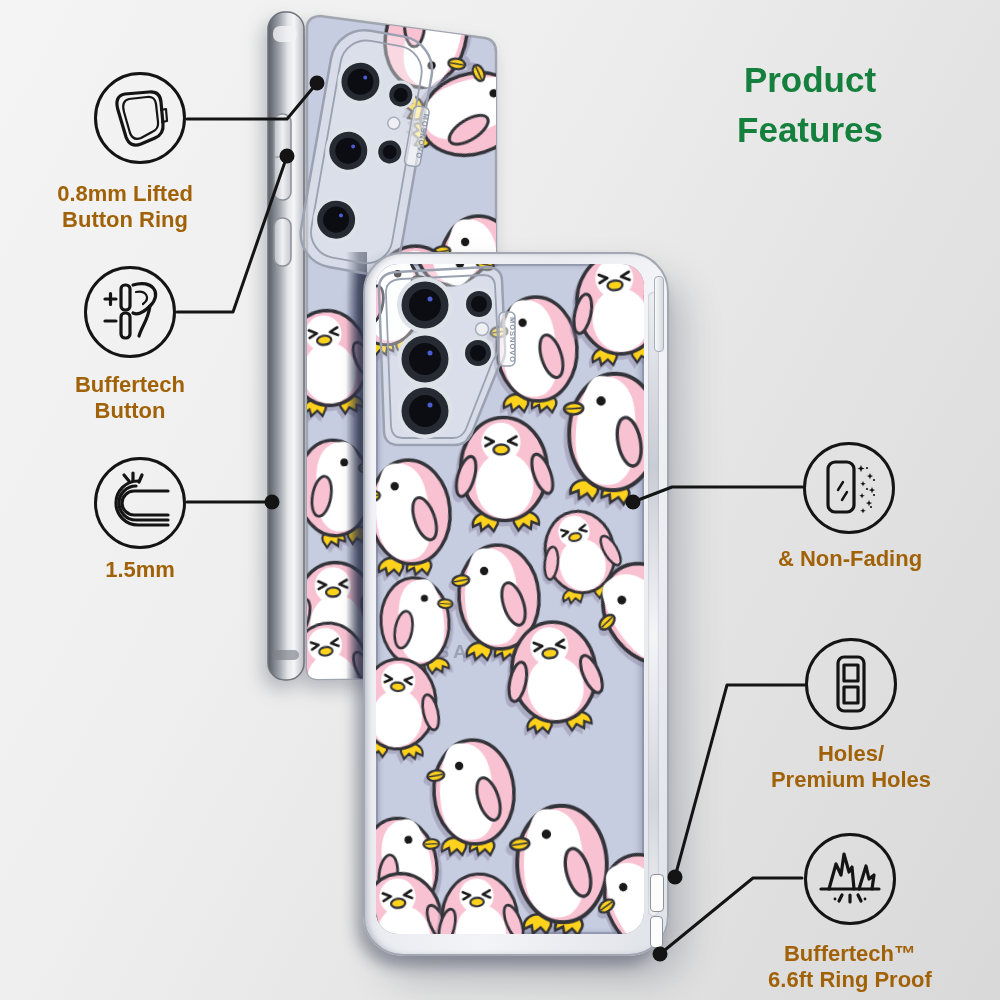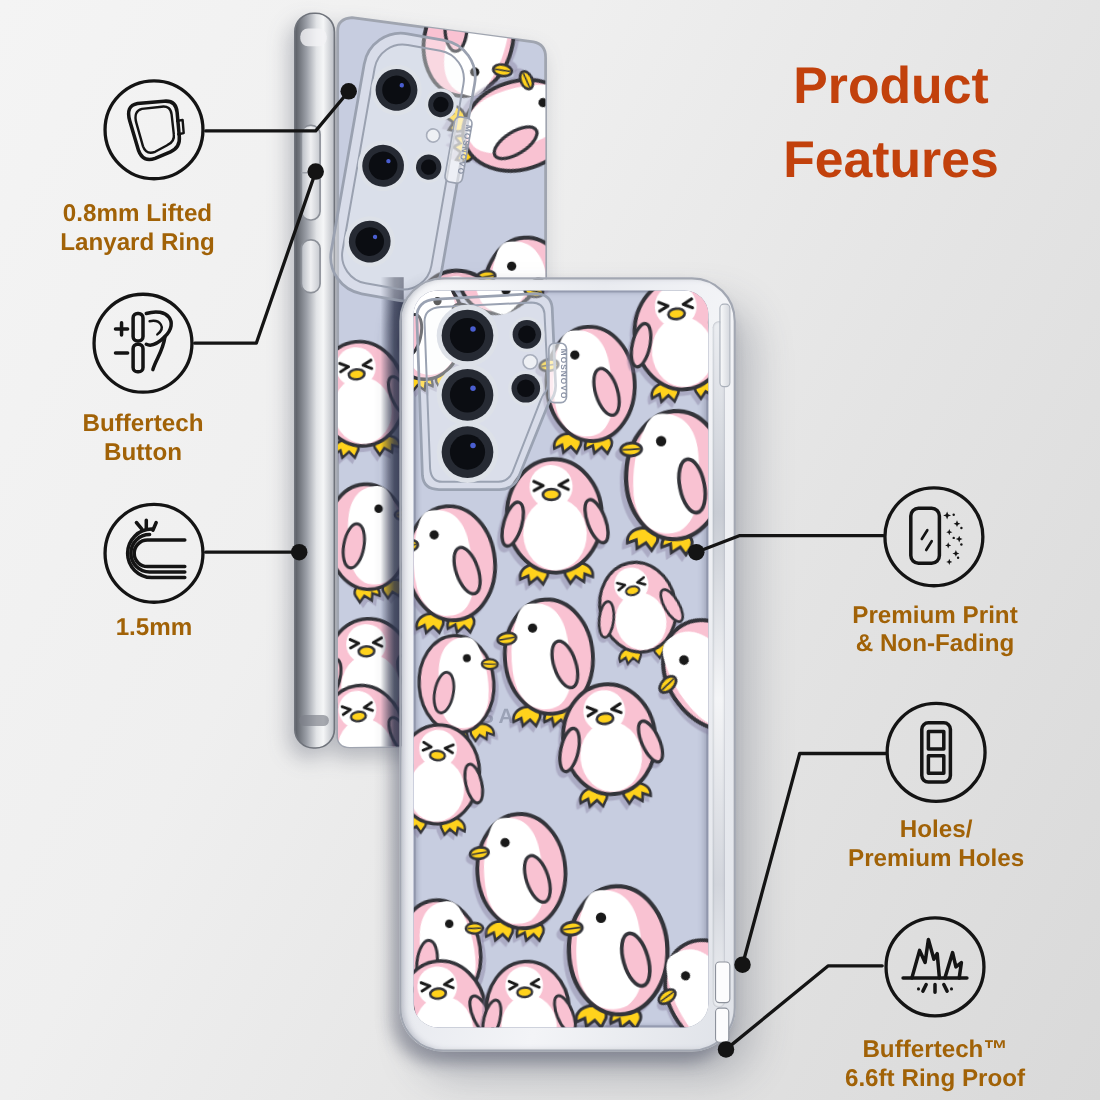--- a/index.html
+++ b/index.html
@@ -38,22 +38,22 @@
   .slot-1{right:3px;top:620px;width:12px;height:36px;}
   .slot-2{right:4px;top:662px;width:11px;height:30px;}
   .pg{filter:drop-shadow(-3px 4px 0 rgba(125,115,150,.38));}
 
   
   .callout-layer{position:absolute;left:0;top:0;z-index:6;pointer-events:none;}
   .callout-circle{position:absolute;width:92px;height:92px;border:3px solid #141414;border-radius:50%;
           box-sizing:border-box;z-index:7;display:flex;align-items:center;justify-content:center;}
   .feature-label{position:absolute;z-index:7;text-align:center;font-size:22px;font-weight:bold;
           color:#a16207;line-height:1.2;}
-  .page-title{position:absolute;left:655px;top:45px;width:310px;z-index:7;text-align:center;
-          font-size:47px;font-weight:bold;color:#c2410c;line-height:1.42;letter-spacing:0;}
+  .page-title{position:absolute;left:655px;top:55px;width:310px;z-index:7;text-align:center;
+          font-size:35px;font-weight:bold;color:#15803d;line-height:1.42;letter-spacing:0;}
   .icon-stroke{stroke:#141414;fill:none;stroke-width:3.2;stroke-linecap:round;stroke-linejoin:round;}
 </style>
 </head>
 <body>
 
 <div id="canvas">
 
   <svg class="defs-holder" aria-hidden="true">
     <defs>
       <g id="pgA">
@@ -256,21 +256,21 @@
     <svg width="64" height="64" viewBox="-32 -32 64 64">
       <g class="icon-stroke">
         <path d="M-15,-24 L9,-26 Q20,-27 21,-16 L23,6 Q24,16 15,20 L1,26 Q-10,30 -14,19 L-22,-8 Q-26,-22 -15,-24 Z"></path>
         <path d="M-11,-19 L7,-21 Q15,-22 16,-14 L18,4 Q19,11 12,14 L1,20 Q-7,23 -10,15 L-16,-6 Q-19,-17 -11,-19 Z" stroke-width="2.2"></path>
         <path d="M21,-8 L26,-9 L27,3 L22,4" stroke-width="2.2"></path>
       </g>
     </svg>
   </div>
   <div class="feature-label" style="left:20px;top:181px;width:210px;">
     <div>0.8mm Lifted</div>
-    <div>Lanyard Ring</div>
+    <div>Button Ring</div>
   </div>
 
   <div class="callout-circle" style="left:84px;top:266px;">
     <svg width="64" height="64" viewBox="-32 -32 64 64">
       <g class="icon-stroke">
         <path d="M-25,-13 h11 M-19.5,-18.5 v11"></path>
         <path d="M-25,9 h11"></path>
         <rect x="-9" y="-27" width="9" height="25" rx="4"></rect>
         <rect x="-9" y="1" width="9" height="25" rx="4"></rect>
         <path d="M3,-27 C22,-33 33,-19 20,-6 C13,1 7,3 3,1"></path>
@@ -314,21 +314,20 @@
         <path d="M14,20 l.8,2 2,.8 -2,.8 -.8,2 -.8,-2 -2,-.8 2,-.8 z"></path>
         <circle cx="18" cy="-20" r="1.1"></circle>
           <circle cx="25" cy="-8" r="1.1"></circle>
         <circle cx="18" cy="1" r="1.1"></circle>
           <circle cx="25" cy="7" r="1.1"></circle>
           <circle cx="22" cy="19" r="1.1"></circle>
       </g>
     </svg>
   </div>
   <div class="feature-label" style="left:745px;top:546px;width:210px;">
-    <div>Premium Print</div>
     <div>&amp; Non-Fading</div>
   </div>
 
   <div class="callout-circle" style="left:805px;top:638px;">
     <svg width="64" height="64" viewBox="-32 -32 64 64">
       <g class="icon-stroke">
         <rect x="-13" y="-27" width="26" height="54" rx="6"></rect>
         <rect x="-7" y="-19" width="14" height="16"></rect>
         <rect x="-7" y="3" width="14" height="16"></rect>
       </g>

